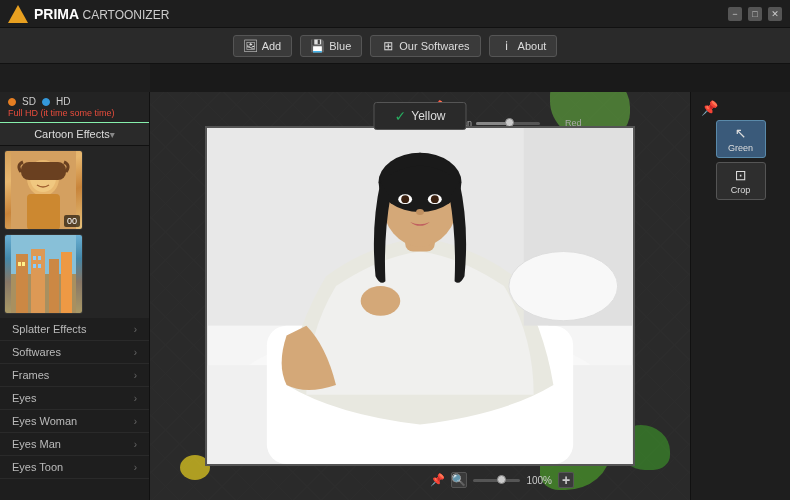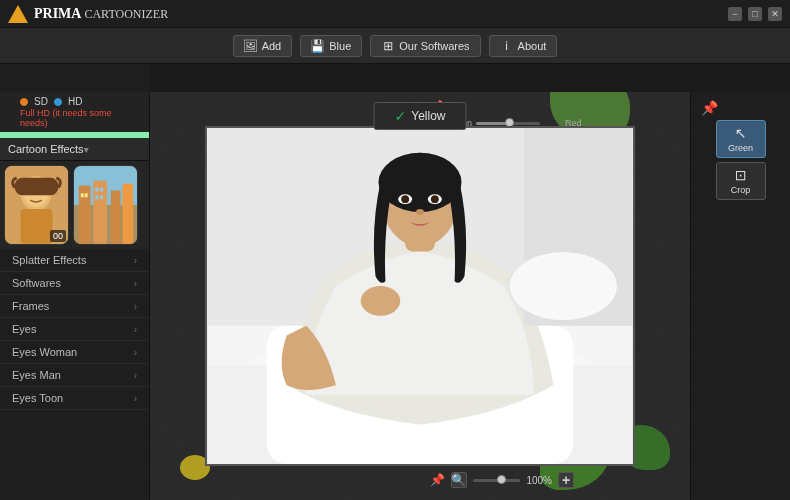--- a/index.html
+++ b/index.html
@@ -21,21 +21,20 @@
       display: flex;
       align-items: center;
       justify-content: space-between;
       padding: 0 8px;
       border-bottom: 1px solid #111;
     }
     #titlebar-logo {
       display: flex;
       align-items: center;
       gap: 6px;
-      font-family: Liberation Serif, serif;
     }
     #titlebar-logo .triangle {
       width: 0; height: 0;
       border-left: 10px solid transparent;
       border-right: 10px solid transparent;
       border-bottom: 18px solid #e8a020;
     }
     #titlebar-controls {
       display: flex;
       gap: 6px;
@@ -115,43 +114,43 @@
       background: #1e1e1e;
       border-right: 1px solid #111;
       display: flex;
       flex-direction: column;
       overflow: hidden;
     }
 
     .sidebar-section-header {
       display: flex;
       align-items: center;
-      justify-content: flex-start;
+      justify-content: center;
       padding: 5px 8px;
       background: #2a2a2a;
       border-bottom: 1px solid #111;
       cursor: pointer;
       font-size: 11px;
       color: #ddd;
     }
     .chevron { font-size: 10px; color: #888; }
 
     .effects-thumbs {
       display: flex;
       flex-wrap: wrap;
       padding: 4px;
       gap: 4px;
       background: #252525;
     }
     .thumb-container {
       position: relative;
-      width: 65px;
+      width: 79px;
       height: 80px;
       overflow: hidden;
-      border-radius: 8px;
+      border-radius: 3px;
       border: 1px solid #333;
       cursor: pointer;
     }
     
     .thumb-portrait {
       width: 100%;
       height: 100%;
       background: linear-gradient(160deg, #d4a05a 0%, #e8b870 30%, #c8843a 60%, #e6c07a 100%);
       display: flex;
       align-items: center;
@@ -491,28 +490,28 @@
 </div>
 
 <div id="badge-row">
   <div id="reg-badge">Registered Version</div>
 </div>
 
 <div id="main">
 
   <div id="sidebar">
 
-    <div style="padding:4px 20px;background:#232323;border-bottom:6px solid #86efac;font-size:9px;">
+    <div style="padding:4px 8px;background:#232323;border-bottom:1px solid #86efac;font-size:9px;">
       <div class="radio-group">
         <span class="radio-dot active-orange"></span>
         <span>SD</span>
         <span class="radio-dot active-blue"></span>
         <span>HD</span>
       </div>
-      <div class="quality-warn">Full HD (it needs some needs)</div>
+      <div class="quality-warn">Full HD (it time some time)</div>
     </div>
 
     <div class="sidebar-section-header">
       <span>Cartoon Effects</span>
       <span class="chevron">▾</span>
     </div>
     <div class="effects-thumbs">
       <div class="thumb-container">
         <div class="thumb-portrait">
           <svg width="65" height="80" viewBox="0 0 65 80" xmlns="http://www.w3.org/2000/svg">

